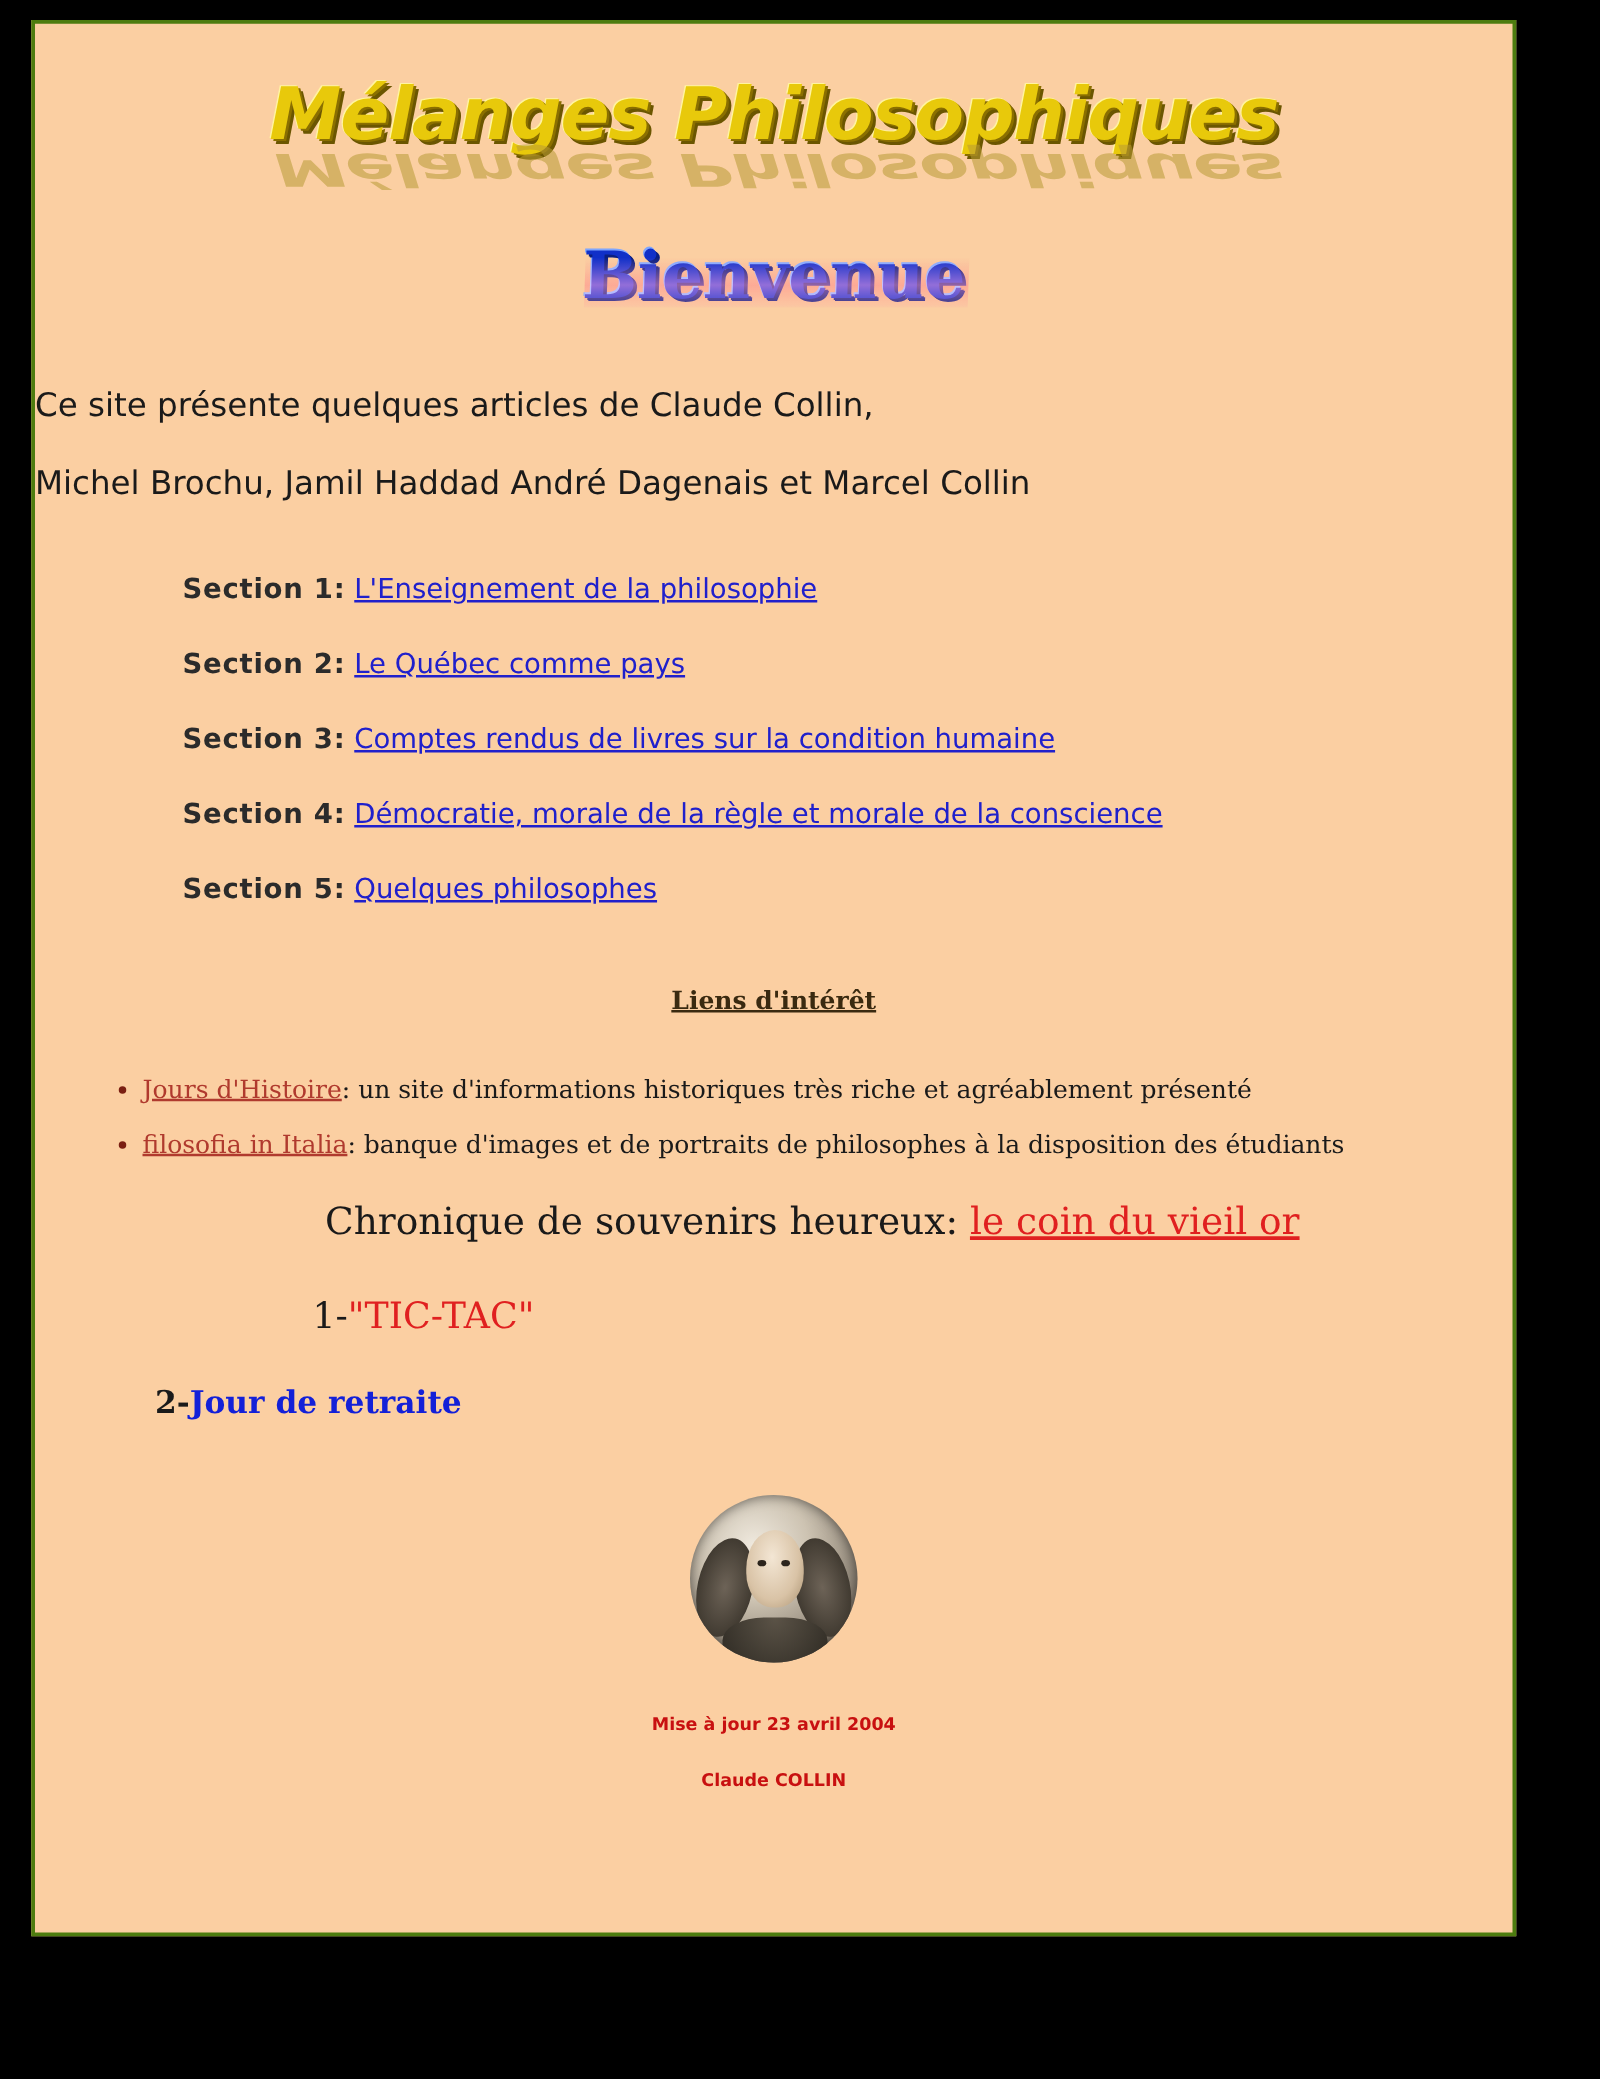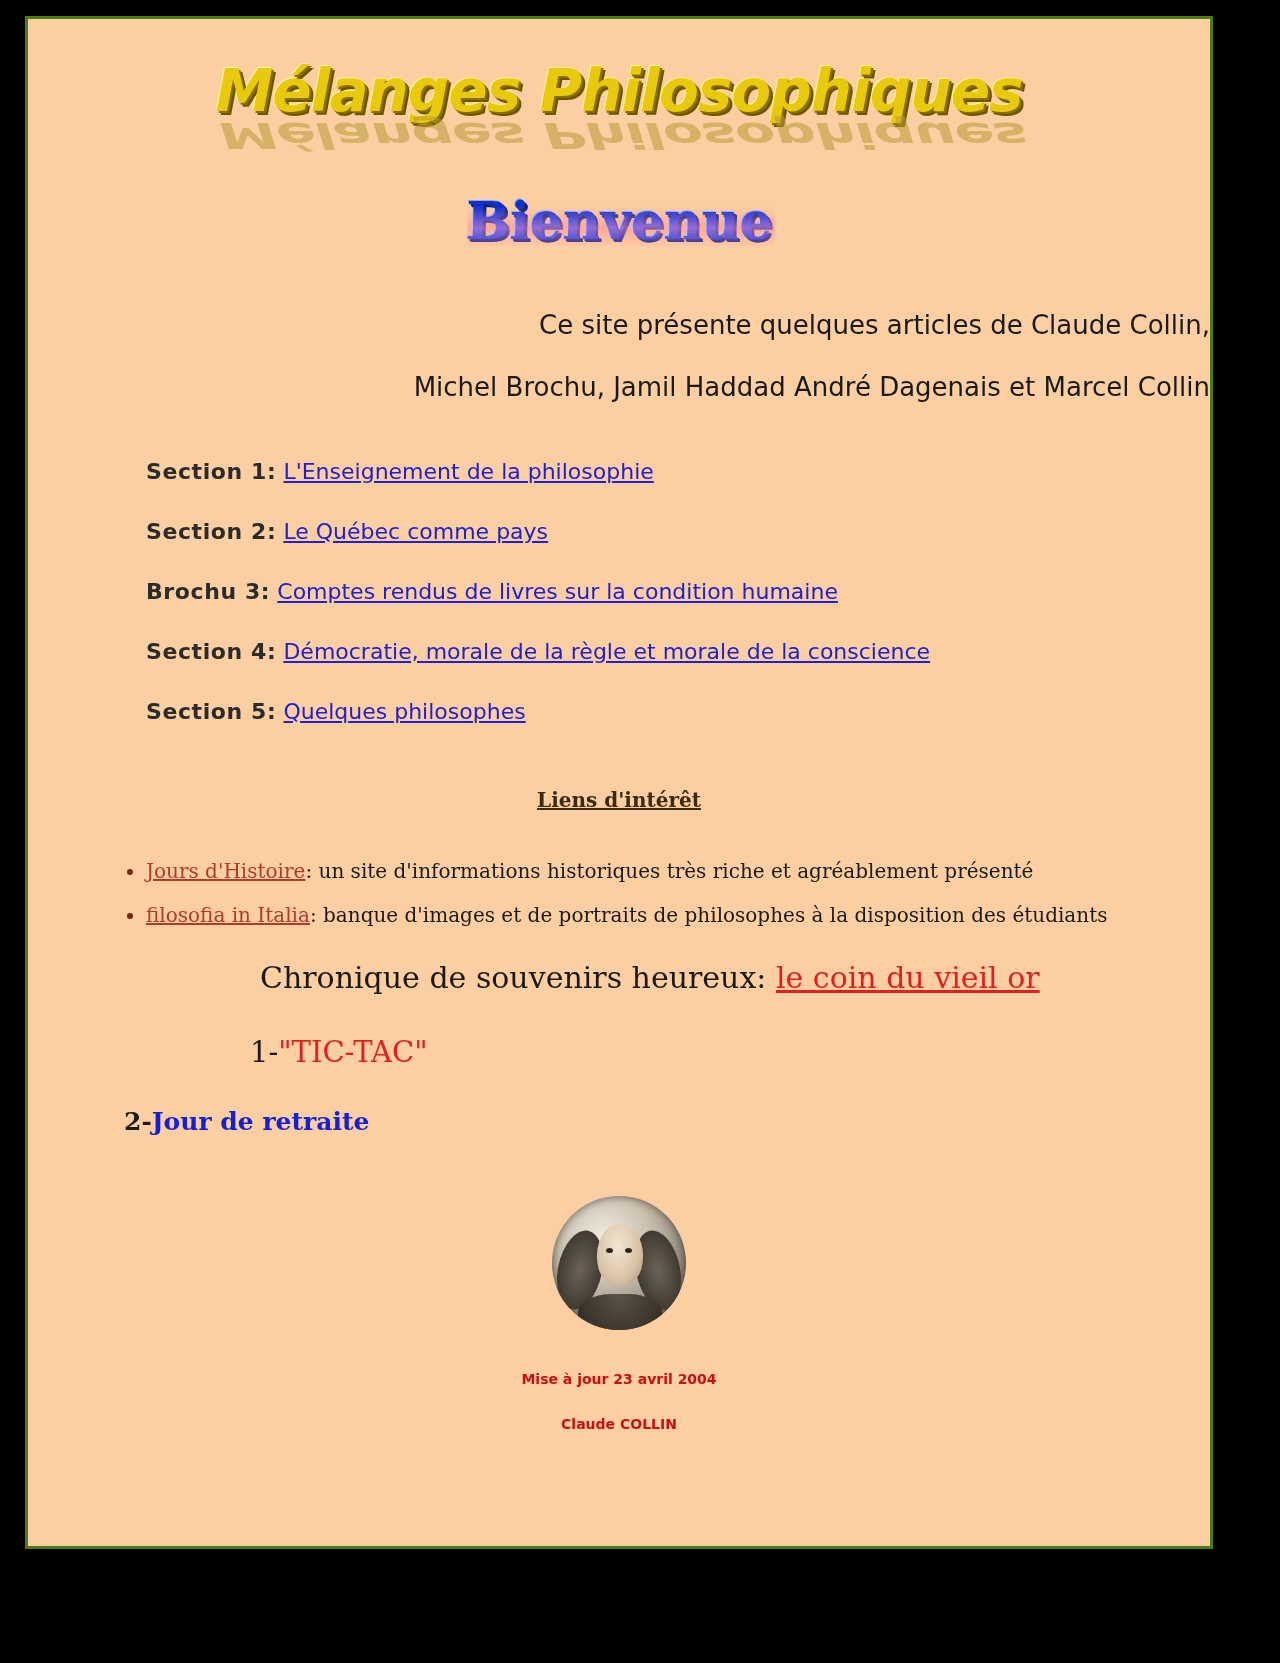--- a/index.html
+++ b/index.html
@@ -83,21 +83,21 @@
     width: 100%;
     height: 40px;
     background: linear-gradient(to bottom, rgba(255,120,120,0) 0%, rgba(255,140,140,0.55) 55%, rgba(255,170,170,0.15) 100%);
     mix-blend-mode: screen;
     pointer-events: none;
   }
 
   
   .intro {
     margin-top: 26px;
-    text-align: right;
+    text-align: left;
     color: #1a1a1a;
     font-size: 26px;
     font-family: "DejaVu Sans", sans-serif;
     line-height: 1.0;
   }
   .intro div { margin: 0 0 36px 0; }
 
   
   .sections {
     margin: 56px 0 0 118px;
@@ -129,21 +129,21 @@
   .liens-title span { text-decoration: underline; }
 
   ul.liens {
     margin: 48px 0 0 56px;
     padding: 0 0 0 30px;
     font-family: "DejaVu Serif", serif;
     font-size: 20px;
     color: #1a1a1a;
     line-height: 1.1;
   }
-  ul.liens li { margin-bottom: 22px; margin-left: 32px; }
+  ul.liens li { margin-bottom: 22px; }
   ul.liens li::marker { color: #7a1f12; }
   .liens-link {
     color: #B03A2E;
     text-decoration: underline;
     cursor: pointer;
   }
 
   
   .chronique {
     margin: 34px 0 0 232px;
@@ -268,21 +268,21 @@
   <div class="sections">
     <div class="sec-row">
       <span class="sec-label">Section 1:</span>
       <a class="sec-link">L'Enseignement de la philosophie</a>
     </div>
     <div class="sec-row">
       <span class="sec-label">Section 2:</span>
       <a class="sec-link"> Le Québec comme pays</a>
     </div>
     <div class="sec-row">
-      <span class="sec-label">Brochu 3:</span>
+      <span class="sec-label">Section 3:</span>
       <a class="sec-link">Comptes rendus de livres sur la condition humaine</a>
     </div>
     <div class="sec-row">
       <span class="sec-label">Section 4:</span>
       <a class="sec-link">Démocratie, morale de la règle et morale de la conscience</a>
     </div>
     <div class="sec-row">
       <span class="sec-label">Section 5:</span>
       <a class="sec-link">Quelques philosophes</a>
     </div>

